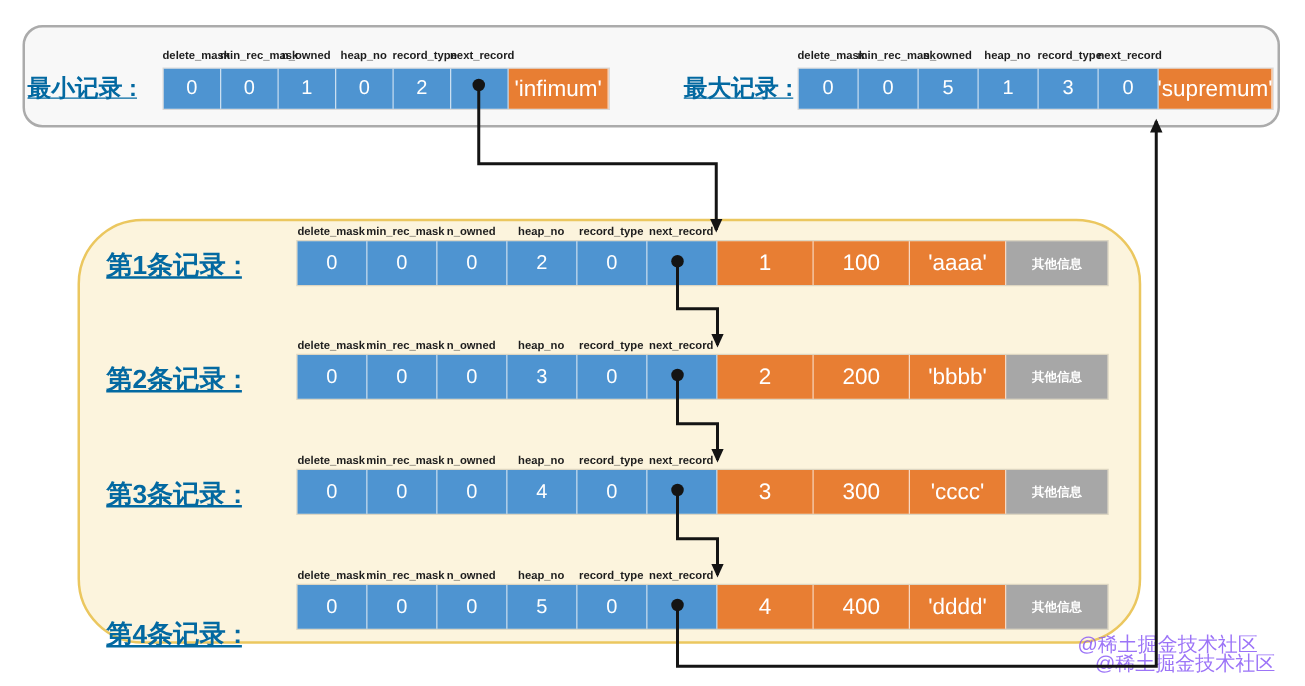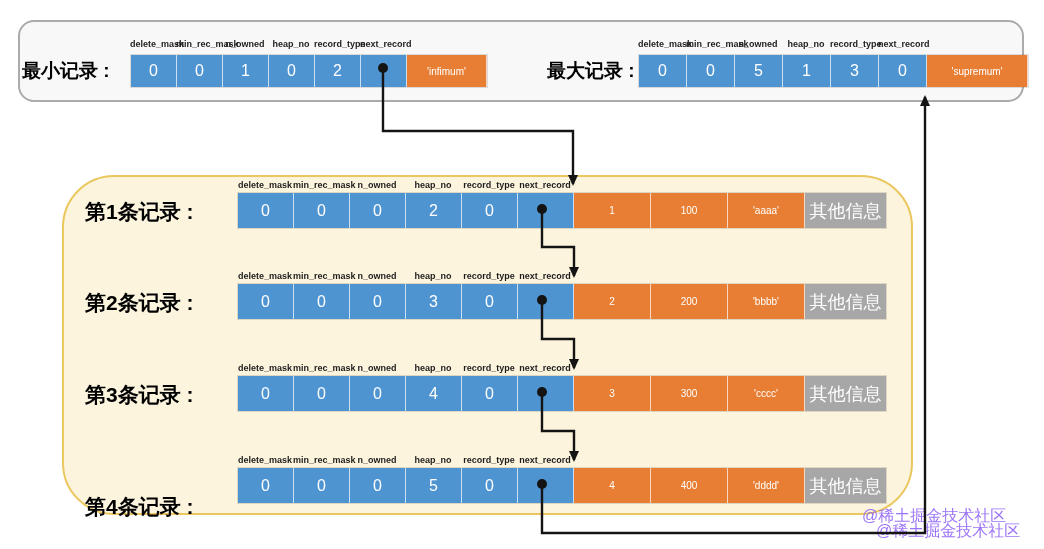--- a/index.html
+++ b/index.html
@@ -4,35 +4,35 @@
 <style>
   html,body{margin:0;padding:0;background:#ffffff;}
   .stage{position:relative;width:1044px;height:549px;background:#ffffff;overflow:hidden;
          font-family:"Liberation Sans","DejaVu Sans",sans-serif;}
   
   .topbox{position:absolute;left:18px;top:20px;width:1006px;height:82px;background:#f8f8f8;
           border:2px solid #ababab;border-radius:16px;box-sizing:border-box;}
   .yellowbox{position:absolute;left:62px;top:175px;width:851px;height:340px;background:#fcf4dd;
           border:2px solid #ebc75f;border-radius:52px;box-sizing:border-box;}
   
-  .cn-label{position:absolute;font-weight:bold;color:#000000;white-space:nowrap;}
+  .cn-label{position:absolute;font-weight:bold;color:#0369a1;white-space:nowrap;text-decoration:underline;}
   .top-label{font-size:19px;top:58px;}
   .rec-label{font-size:21px;left:85px;}
   .hdr-row{position:absolute;display:flex;height:11px;}
   .hdr{display:inline-block;text-align:center;font-size:9px;font-weight:bold;color:#1d1d1d;
        white-space:nowrap;line-height:11px;}
   .cell-row{position:absolute;display:flex;border:1px solid rgba(0,0,0,0.12);box-sizing:content-box;}
   .cell{display:flex;align-items:center;justify-content:center;color:#ffffff;box-sizing:border-box;
         font-size:16px;}
   .blue{background:#4e94d1;border-right:1px solid rgba(255,255,255,0.7);}
   .blue:last-of-type{border-right:none;}
-  .orange{background:#e87e33;border-right:1px solid rgba(255,255,255,0.7);font-size:10px;}
-  .gray{background:#a7a7a7;font-size:18px;font-weight:normal;border-right:none;}
+  .orange{background:#e87e33;border-right:1px solid rgba(255,255,255,0.7);font-size:18px;}
+  .gray{background:#a7a7a7;font-size:10px;font-weight:bold;border-right:none;}
   .w46{width:46px;} .w48{width:48px;} .w56{width:56px;} .w77{width:77px;} .w80{width:80px;}
-  .w81{width:81px;} .w91{width:101px;}
+  .w81{width:81px;} .w91{width:91px;}
   .h32{height:32px;} .h35{height:35px;}
   
   .r1-hdr{top:180px;} .r1-cells{top:192px;} .r1-label{top:198px;}
   .r2-hdr{top:271px;} .r2-cells{top:283px;} .r2-label{top:289px;}
   .r3-hdr{top:363px;} .r3-cells{top:375px;} .r3-label{top:381px;}
   .r4-hdr{top:455px;} .r4-cells{top:467px;} .r4-label{top:493px;}
   .rec-x{left:237px;}
   
   .arrows{position:absolute;left:0;top:0;width:1044px;height:549px;pointer-events:none;z-index:5;}
   .arrows path.link{fill:none;stroke:#141414;stroke-width:2.4px;}

